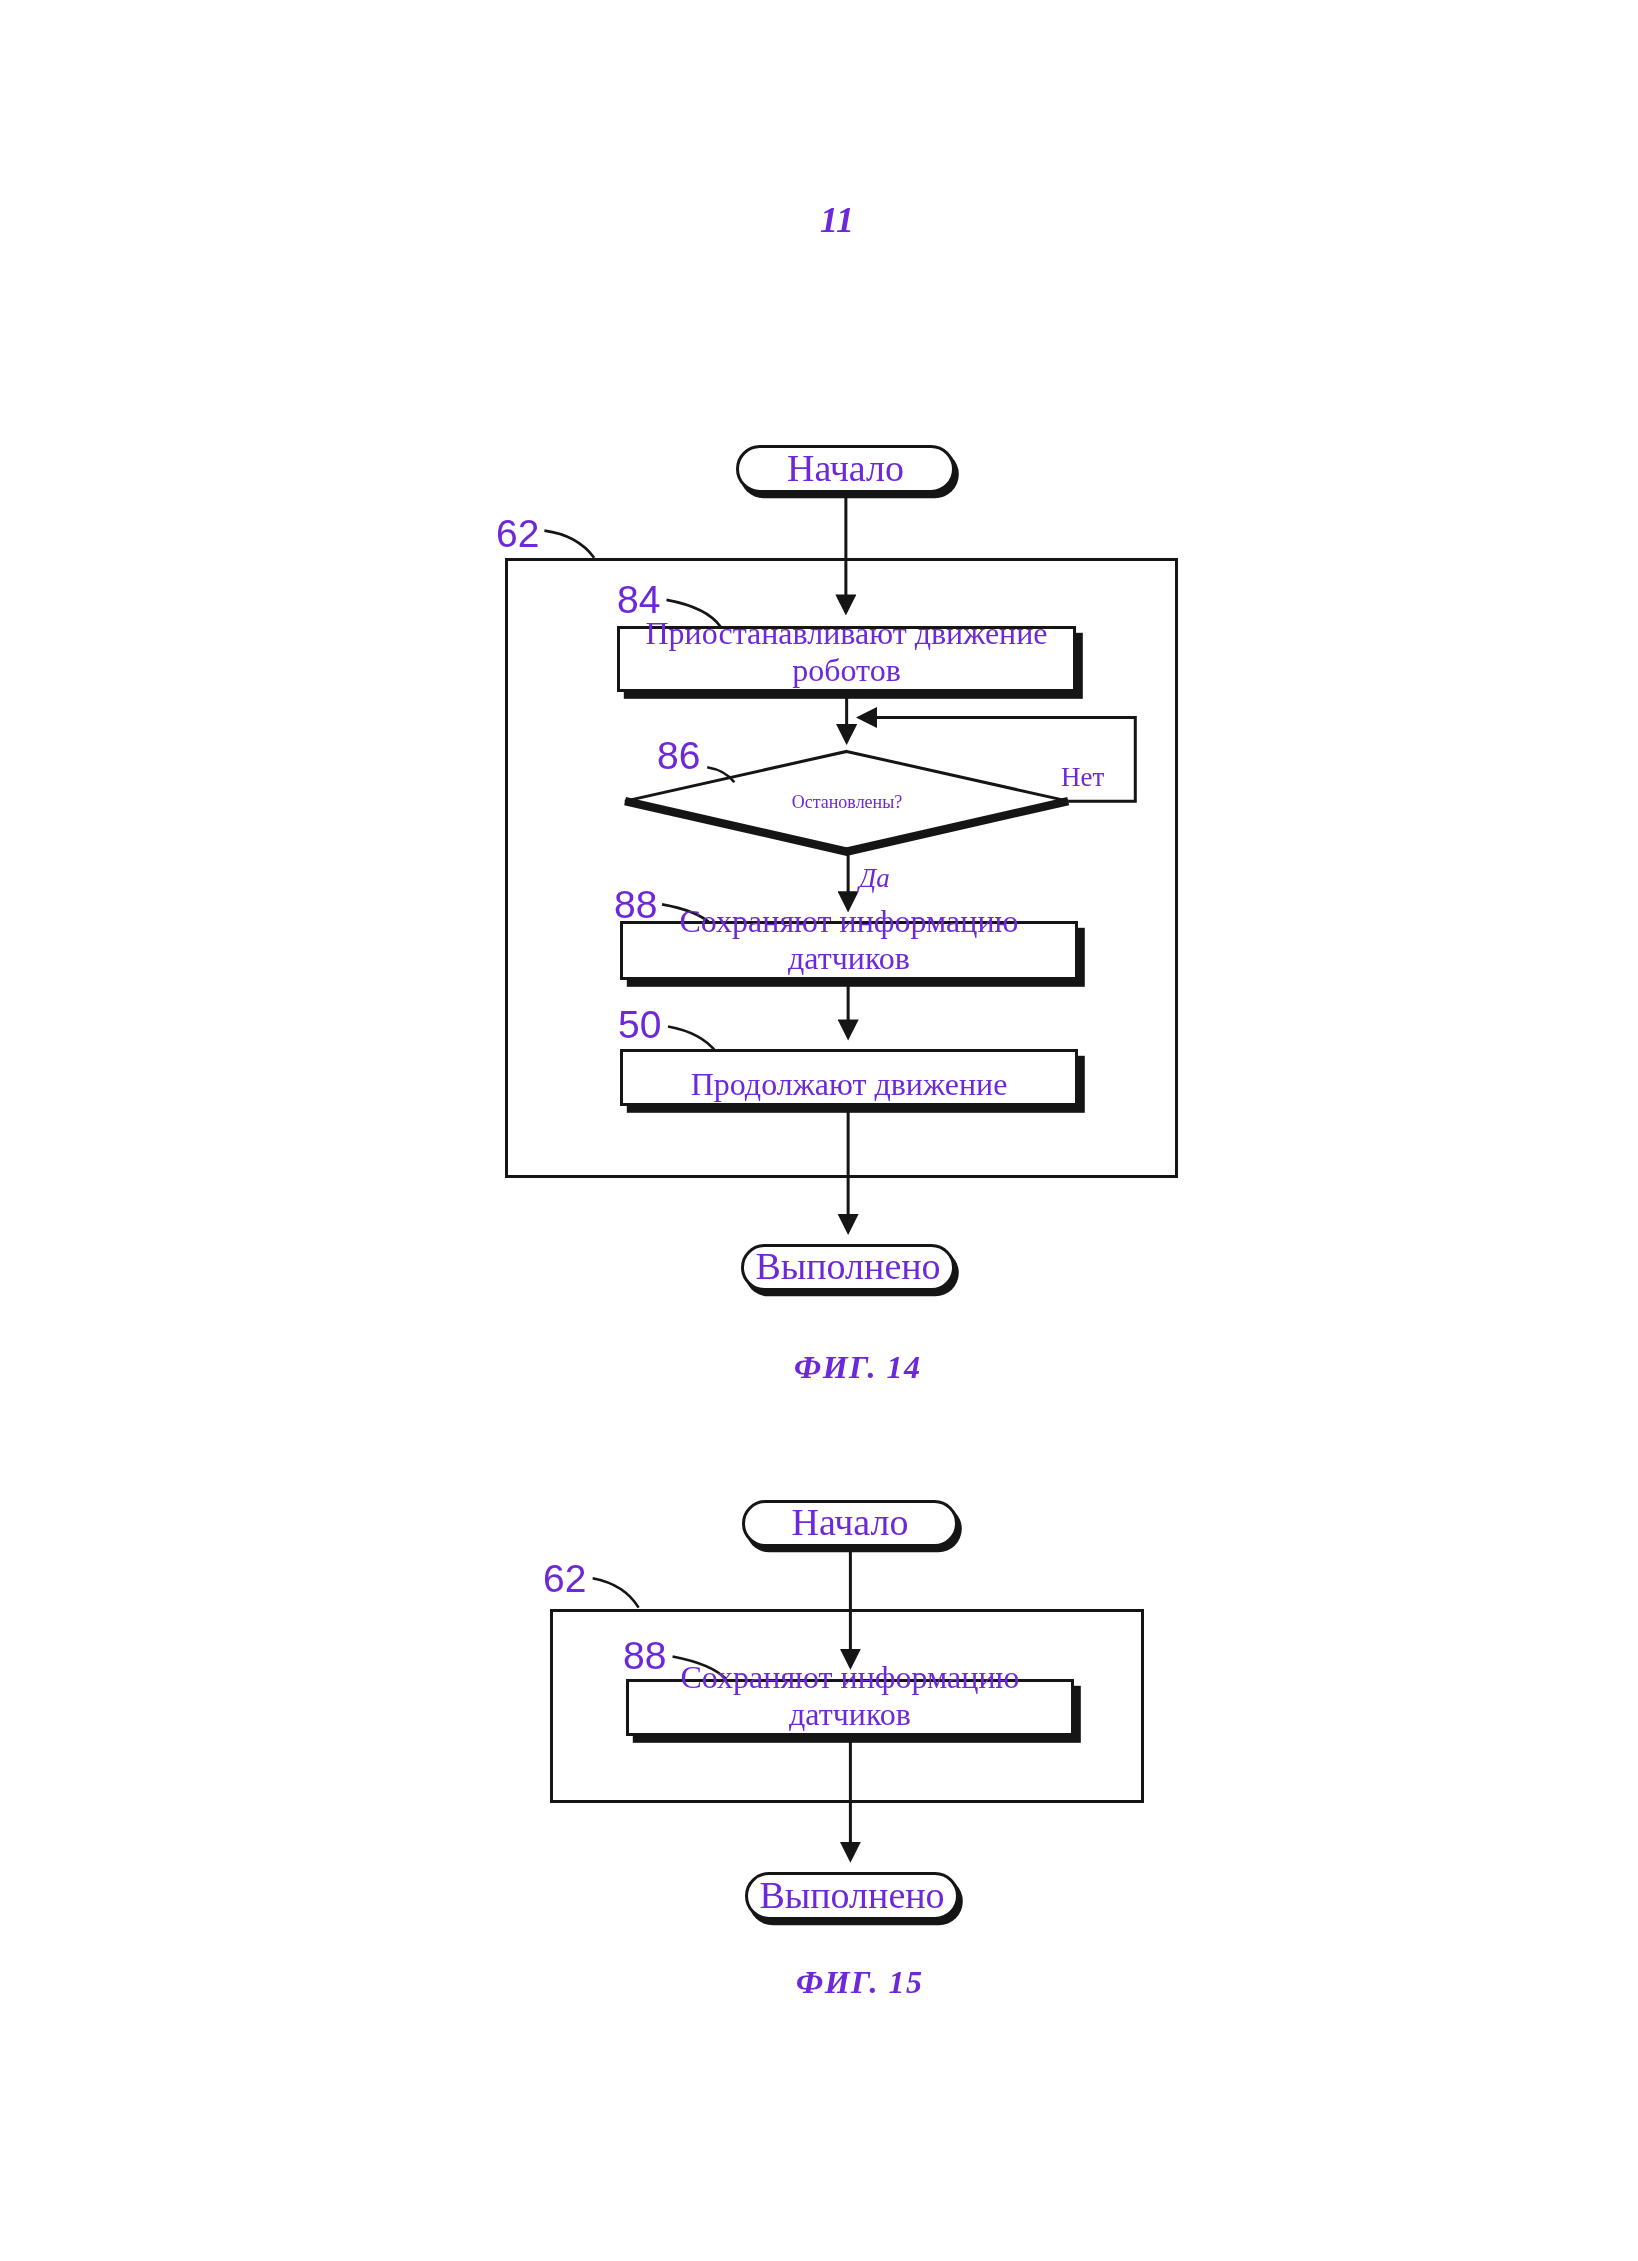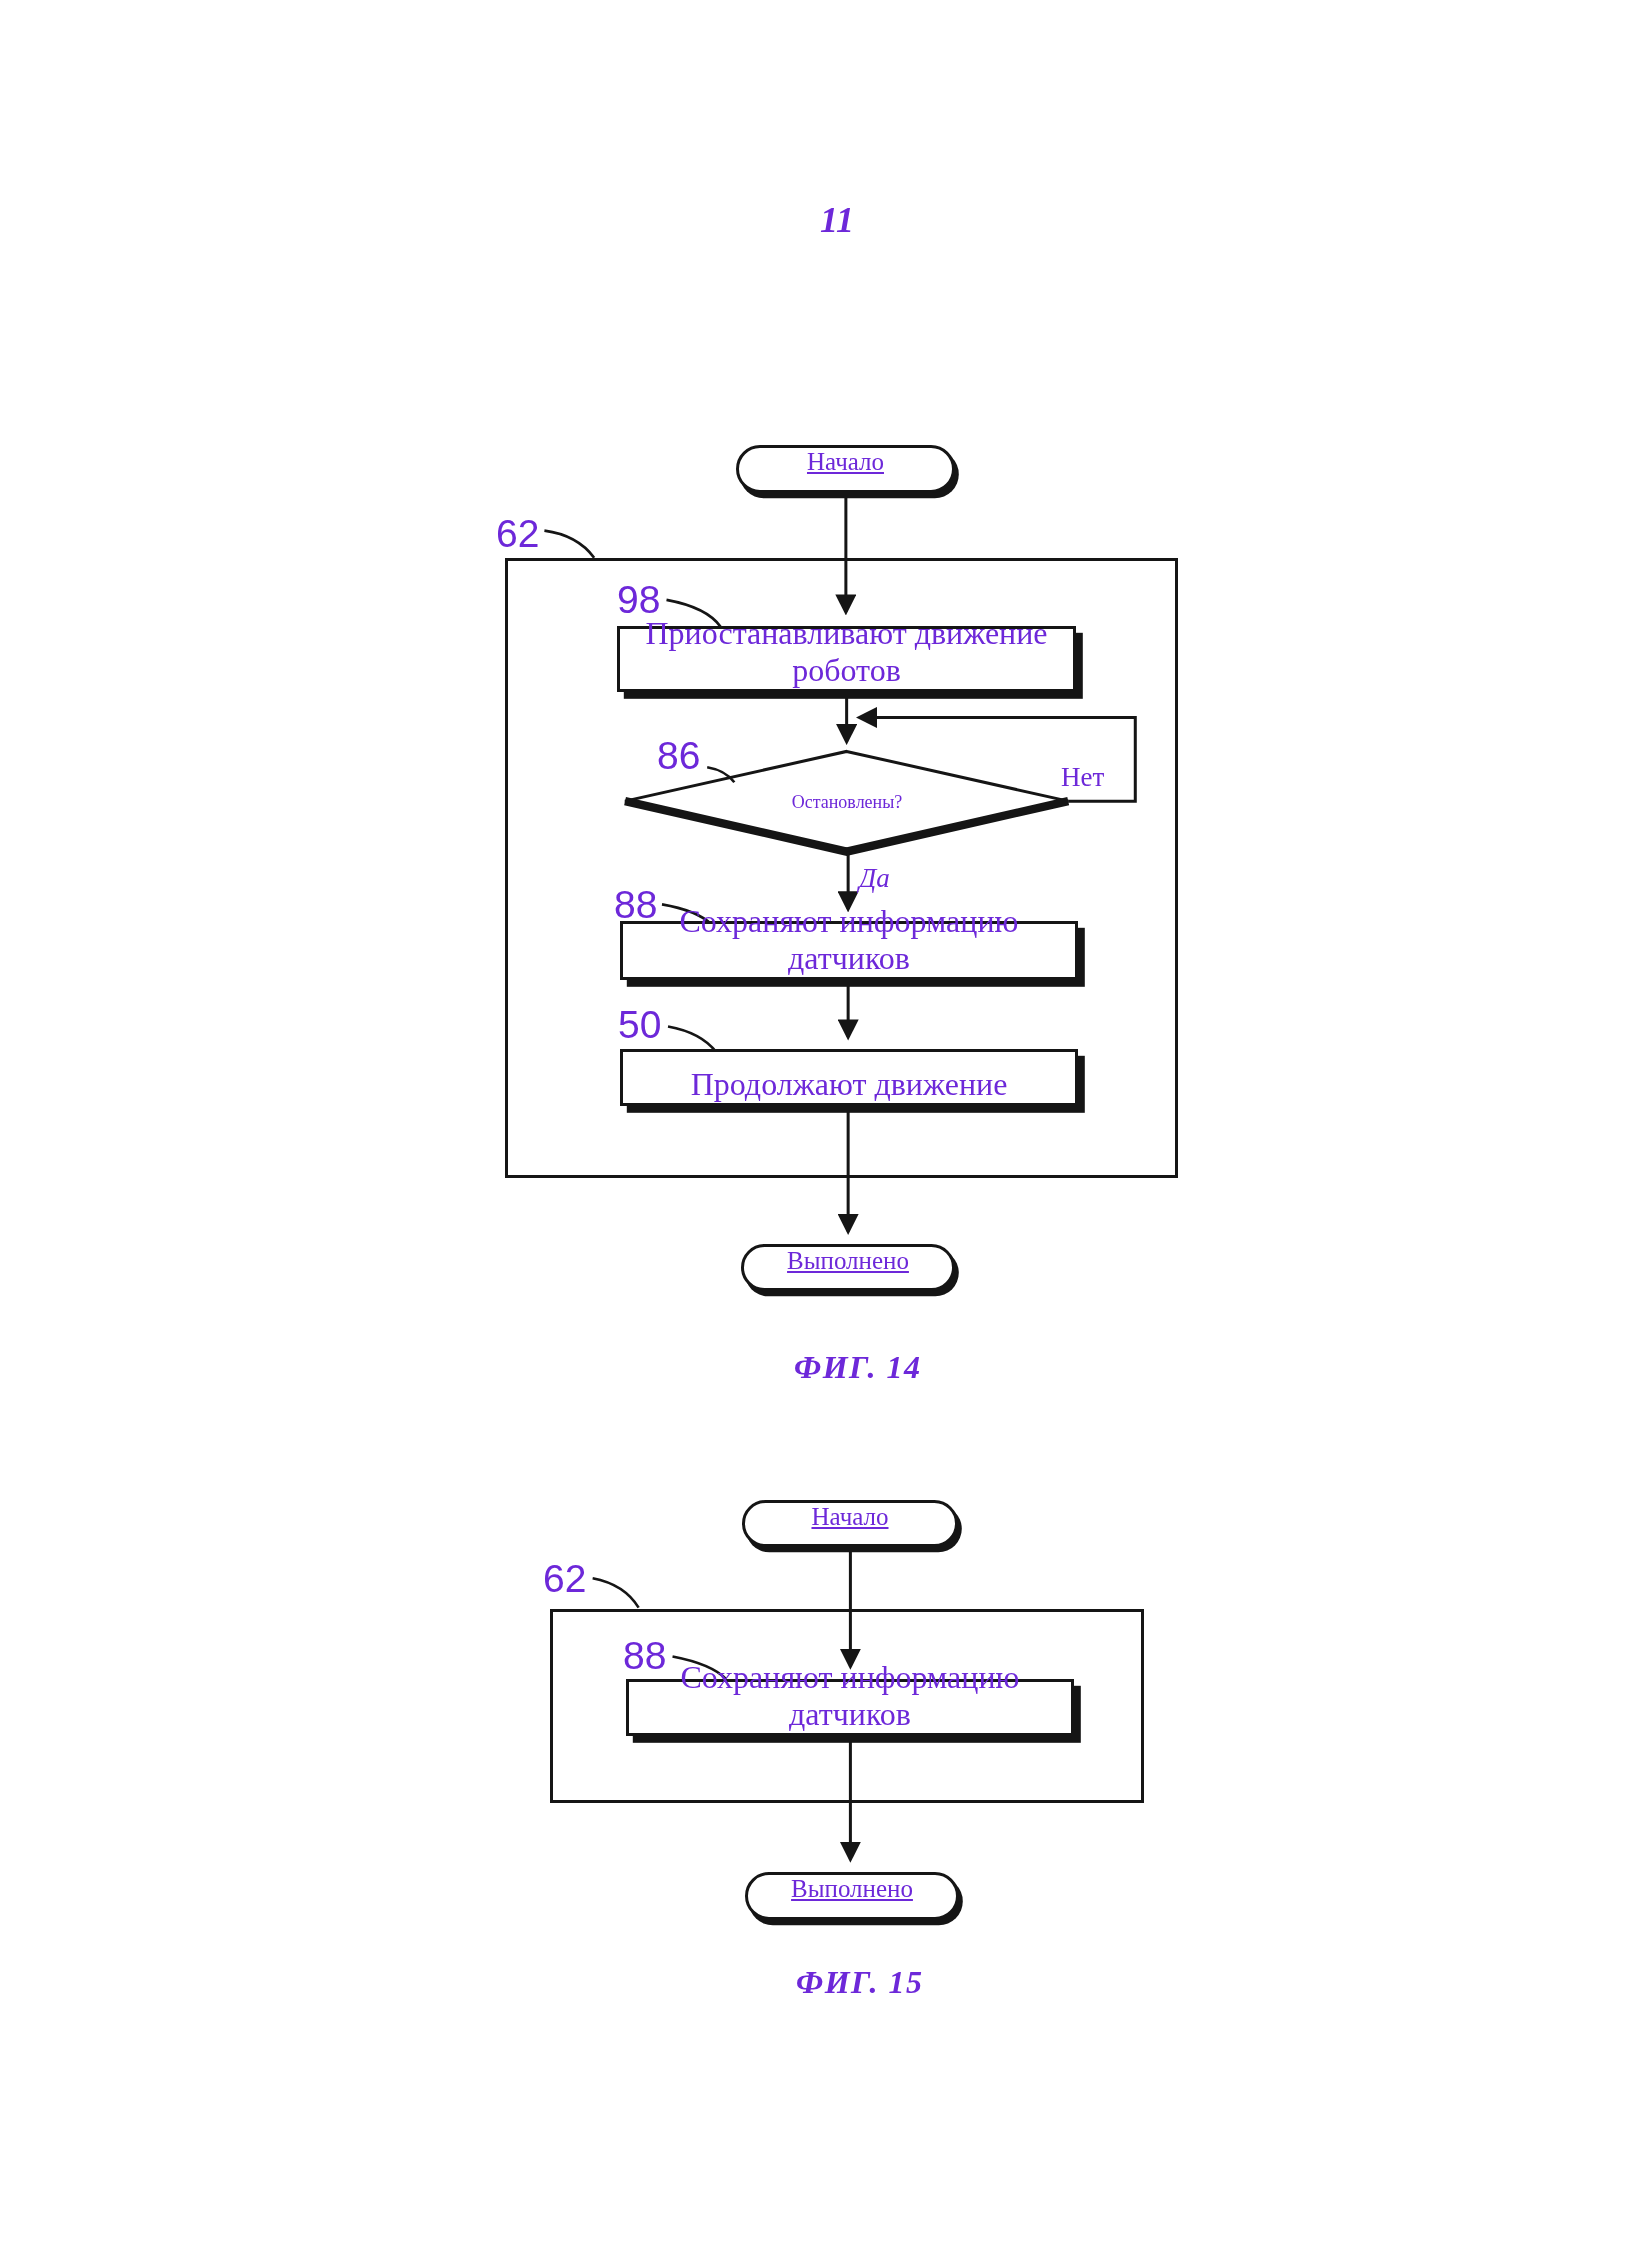--- a/index.html
+++ b/index.html
@@ -26,26 +26,25 @@
     font-style: italic;
     z-index: 3;
   }
   .capsule {
     position: absolute;
     background: #ffffff;
     border: 3.8px solid #151515;
     border-radius: 33px;
     box-shadow: 3.8px 5.3px 0 #151515;
     display: flex;
-    align-items: flex-start;
+    align-items: flex-end;
     justify-content: center;
-    font-size: 25px;
+    font-size: 38px;
     z-index: 3;
     box-sizing: border-box;
-    text-decoration: underline;
   }
   .process {
     position: absolute;
     background: #ffffff;
     border: 3px solid #151515;
     box-shadow: 6.8px 6.8px 0 #151515;
     display: flex;
     align-items: flex-end;
     justify-content: center;
     text-align: center;
@@ -132,21 +131,21 @@
 
   <div>
 
     <div class="capsule" style="left:736px; top:445px; width:219px; height:48px;">
       <span>Начало</span>
     </div>
 
     <div class="frame" style="left:505px; top:558px; width:673px; height:620px;"></div>
     <div class="ref" style="left:496px; top:514px;">62</div>
 
-    <div class="ref" style="left:617px; top:580px;">98</div>
+    <div class="ref" style="left:617px; top:580px;">84</div>
     <div class="process" style="left:617px; top:626px; width:459px; height:66px;">
       <span>Приостанавливают движение роботов</span>
     </div>
 
     <div class="ref" style="left:657px; top:736px;">86</div>
     <div class="decision-text">Остановлены?</div>
     <div class="flow-label" style="left:1061px; top:763px;">Нет</div>
     <div class="flow-label" style="left:859px; top:864px;font-style:italic;">Да</div>
 
     <div class="ref" style="left:614px; top:885px;">88</div>

